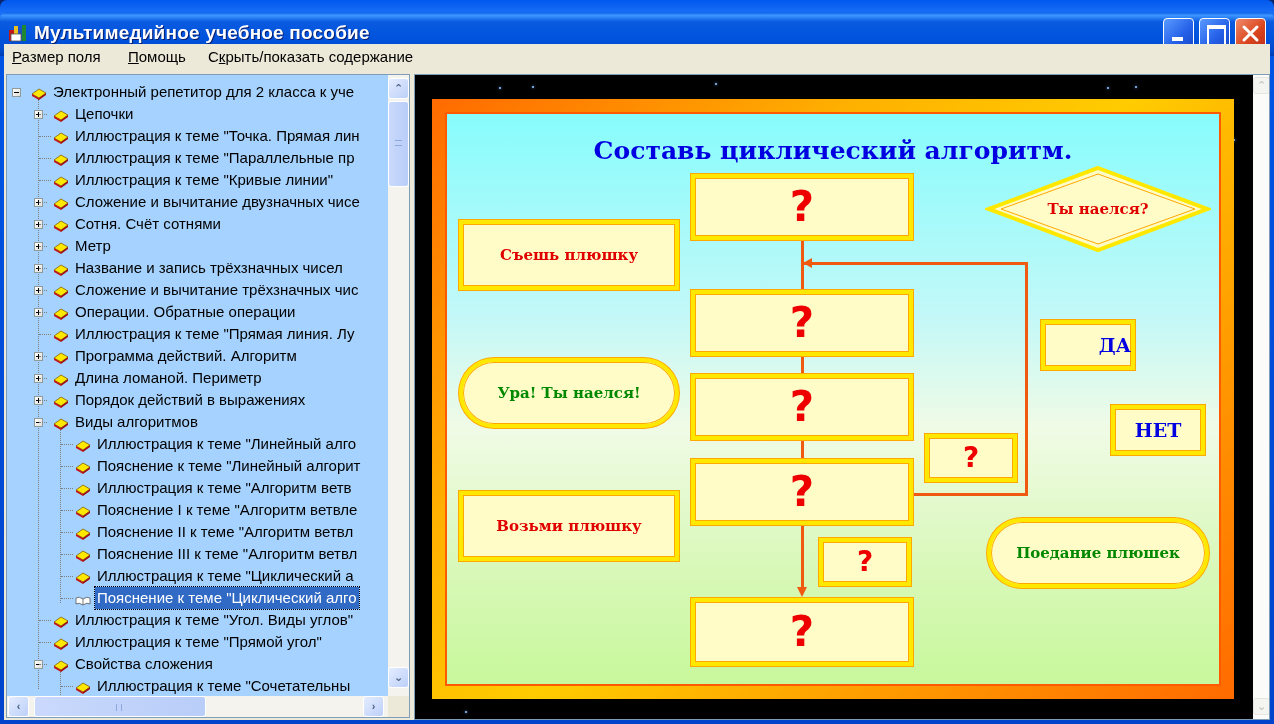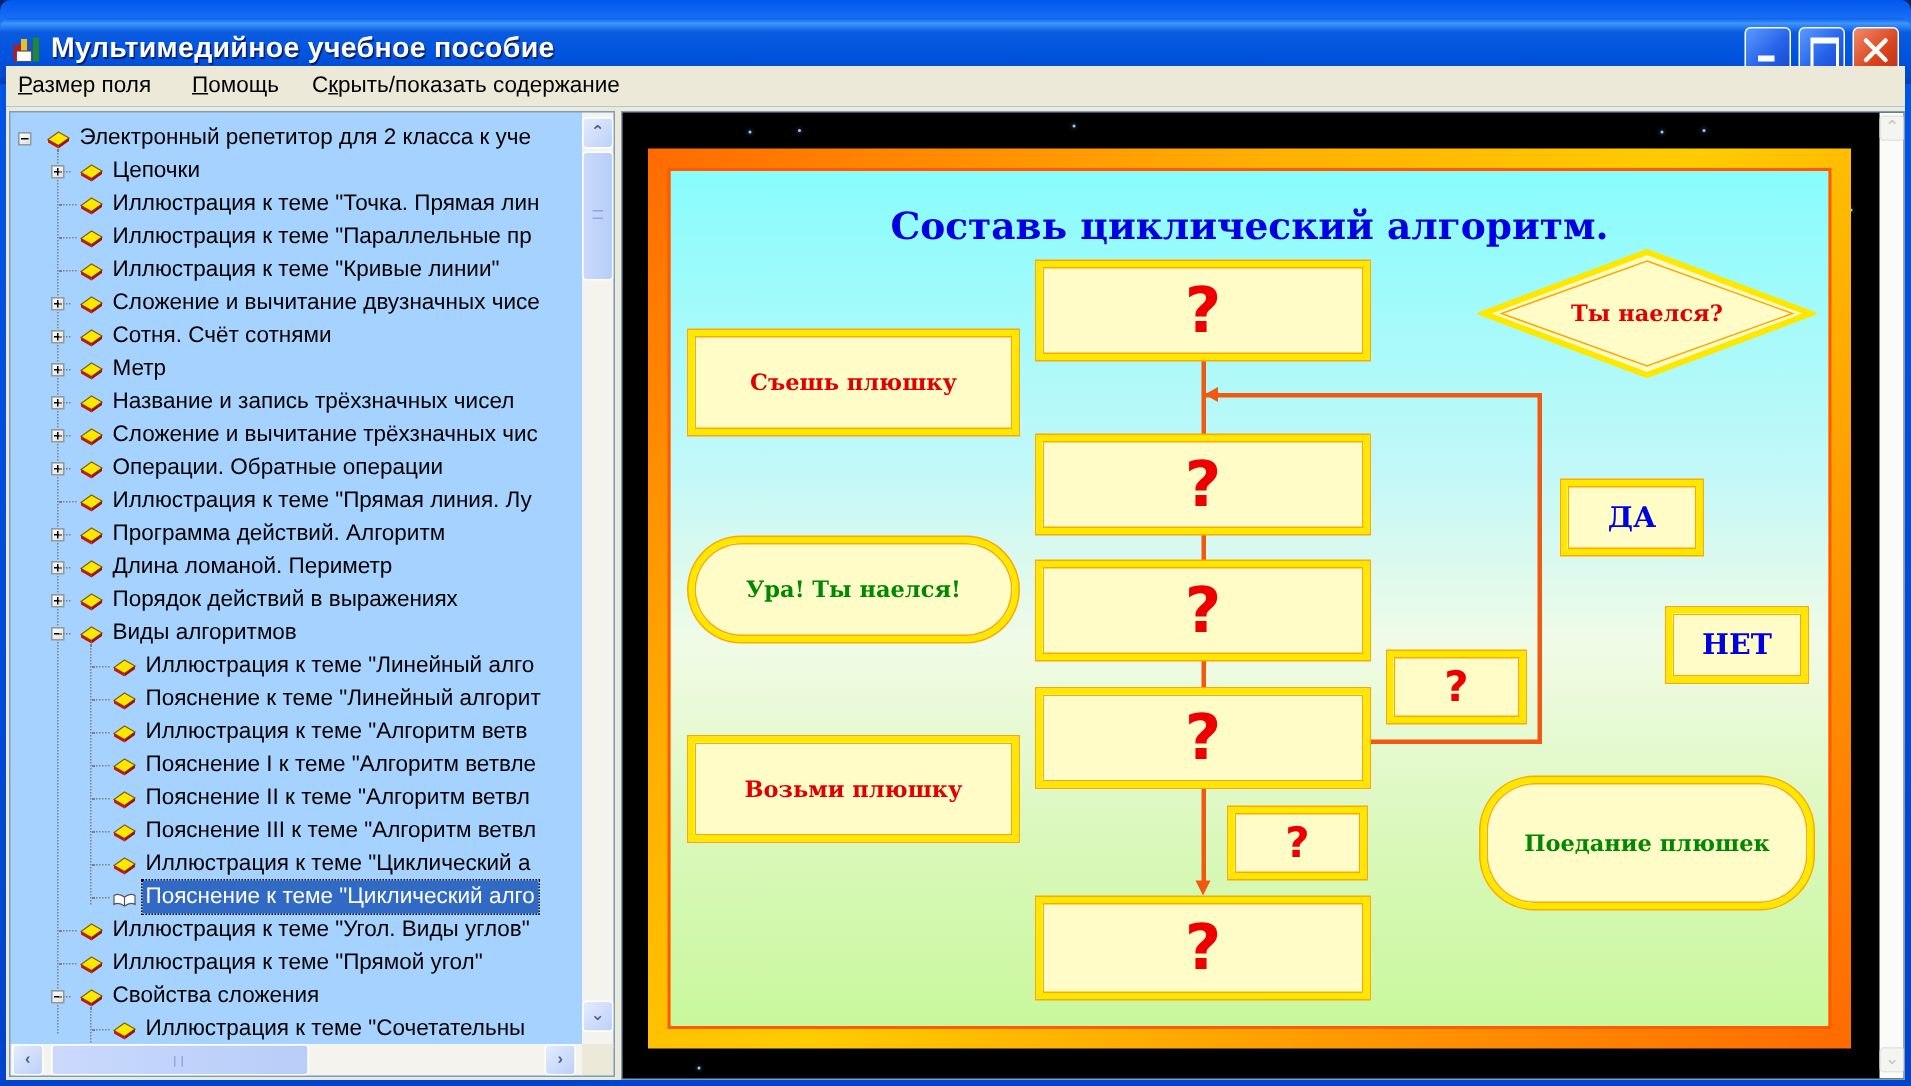--- a/index.html
+++ b/index.html
@@ -452,27 +452,27 @@
             </div>
 
           <div class="diamond-wrap" style="left:538px; top:51px; width:226px; height:88px;">
             <svg width="226" height="88" viewBox="0 0 226 88">
               <polygon points="113,3 222,44 113,85 4,44" fill="#fffcc8" stroke="#ffa800" stroke-width="1"></polygon>
               <polygon points="113,3 222,44 113,85 4,44" fill="none" stroke="#ffe800" stroke-width="4"></polygon>
               <polygon points="113,9 210,44 113,79 16,44" fill="#fffcc8" stroke="#ffa800" stroke-width="1"></polygon>
             </svg>
             <div class="diamond-label">Ты наелся?</div>
           </div>
-          <div class="block" style="left:594px; top:206px; width:94px; height:50px;">
+          <div class="block" style="left:594px; top:206px; width:94px; height:50px;justify-content:flex-end;">
               <span class="txt-blue">ДА</span>
             </div>
           <div class="block" style="left:664px; top:291px; width:94px; height:50px;">
               <span class="txt-blue">НЕТ</span>
             </div>
-          <div class="block rounded" style="left:540px; top:404px; width:222px; height:88px;text-align:center;">
+          <div class="block rounded" style="left:540px; top:404px; width:222px; height:70px;text-align:center;">
               <span class="txt-green">Поедание плюшек</span>
             </div>
         </div>
       </div>
 
       <div class="right-scroll">
         <div class="sb-btn" style="left:0; top:2px;">⌃</div>
         <div class="sb-btn" style="left:0; top:623px;">⌄</div>
       </div>
     </div>

